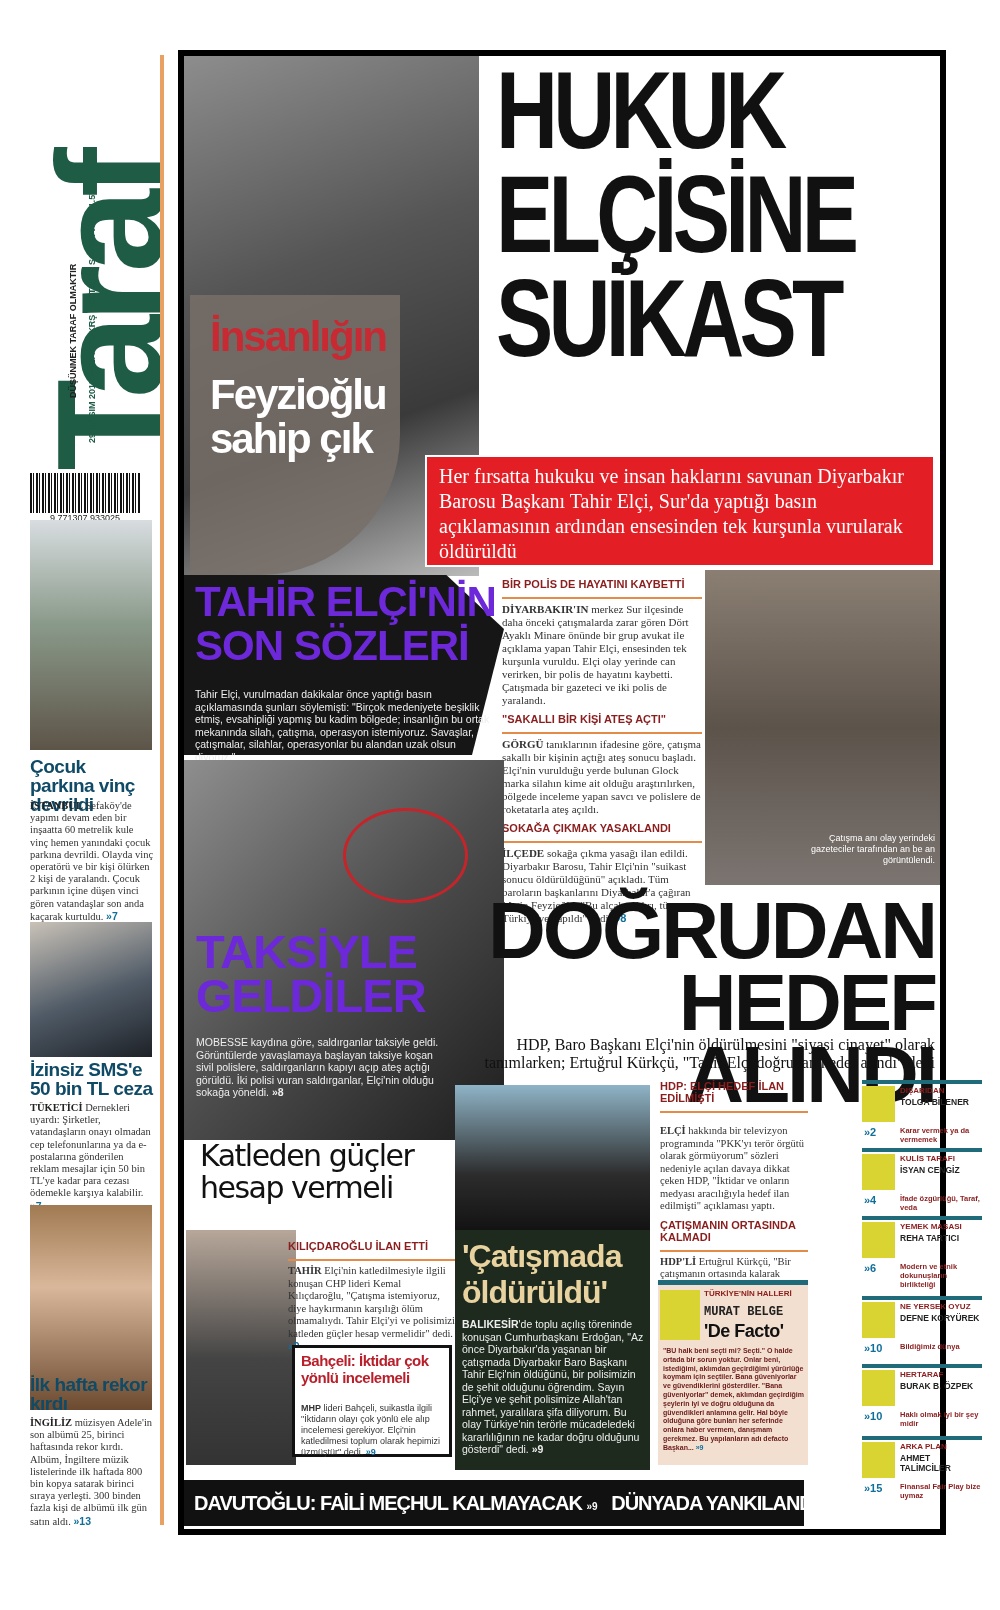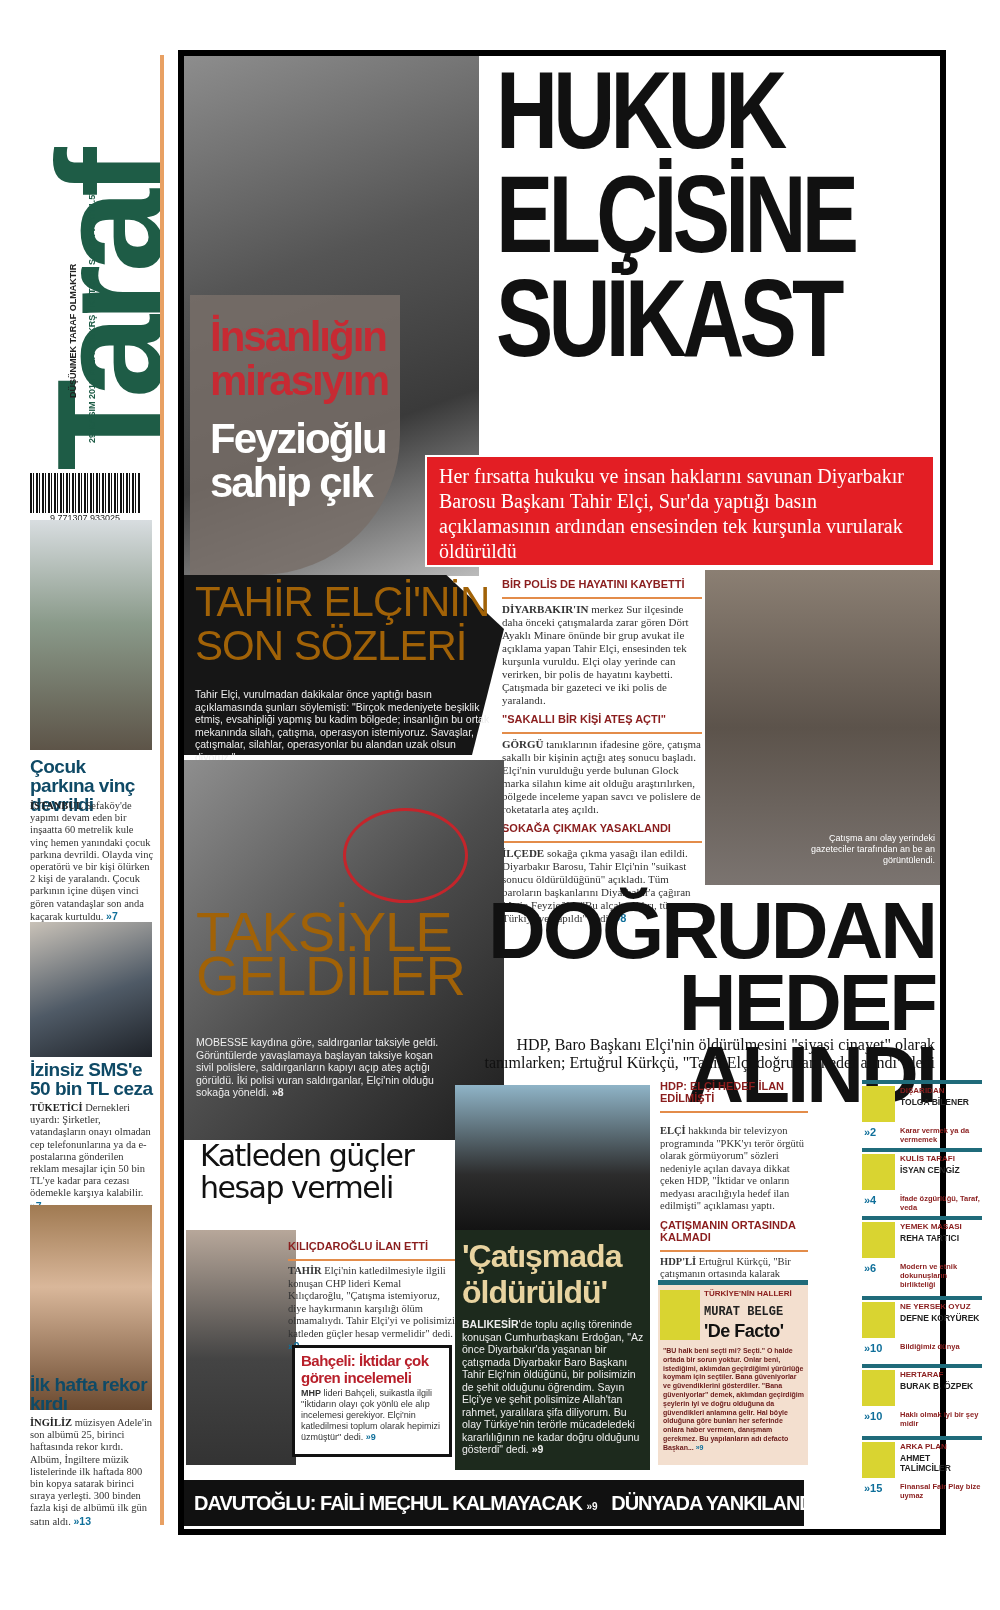--- a/index.html
+++ b/index.html
@@ -22,44 +22,44 @@
 
 #frame{left:178px;top:50px;width:768px;height:1485px;border:6px solid #000;background:#fff}
 #headline{left:496px;top:58px;width:440px;font-family:"Liberation Sans",sans-serif;font-weight:bold;font-size:110px;line-height:104px;color:#111;letter-spacing:-6px;transform:scaleX(0.78);transform-origin:left top}
 #photo-main{left:184px;top:56px;width:295px;height:520px;background:linear-gradient(160deg,#8d8d8d,#555 40%,#3a3a3a 70%,#bbb)}
 #badge{left:190px;top:295px;width:210px;height:280px;border-radius:0 0 140px 0;background:rgba(120,110,105,0.85)}
 .badge-red{font-family:"Liberation Sans",sans-serif;font-weight:bold;color:#c72a33;font-size:42px;line-height:44px;letter-spacing:-2px}
 .badge-white{font-family:"Liberation Sans",sans-serif;font-weight:bold;color:#fff;font-size:42px;line-height:44px;letter-spacing:-2px}
 #redbox{left:425px;top:455px;width:510px;height:112px;background:#e31e24;color:#fff;font-size:20px;line-height:25px;padding:7px 12px;border:2px solid #fff}
 
 #sozler-bg{left:184px;top:575px;width:320px;height:180px;background:#161616;clip-path:polygon(0 0,82% 0,100% 30%,90% 100%,0 100%)}
-.gold{font-family:"Liberation Sans",sans-serif;font-weight:normal;color:#a16207;letter-spacing:-1px}
+.gold{font-family:"Liberation Sans",sans-serif;font-weight:bold;color:#6d28d9;letter-spacing:-1px}
 #sozler-title{left:195px;top:580px;font-size:42px;line-height:44px}
 #sozler-text{left:195px;top:688px;width:300px;font-size:10.5px;line-height:12.5px;color:#eee;font-family:"Liberation Sans",sans-serif}
 
 .sect-h{font-family:"Liberation Sans",sans-serif;font-weight:bold;font-size:11px;color:#8a1d1d;border-bottom:2px solid #e38c4a;padding-bottom:7px}
 .body-t{font-size:11px;line-height:13px;color:#333}
 #mid1{left:502px;top:578px;width:200px}
 #police-photo{left:705px;top:570px;width:235px;height:315px;background:linear-gradient(180deg,#8b7f73,#5c534b 50%,#7b7470)}
 #police-cap{left:800px;top:833px;width:135px;font-size:9px;color:#fff;text-align:right;font-family:"Liberation Sans",sans-serif;line-height:11px}
 
 #taksi-photo{left:184px;top:760px;width:320px;height:380px;background:linear-gradient(135deg,#8e8e8e,#4e4e4e 50%,#1d1d1d)}
 #taksi-circle{left:343px;top:808px;width:125px;height:95px;border:3px solid #c4252b;border-radius:50%}
-#taksi-title{left:196px;top:910px;font-size:56px;line-height:44px}
+#taksi-title{left:196px;top:930px;font-size:47px;line-height:44px}
 #taksi-text{left:196px;top:1036px;width:250px;font-size:10.5px;line-height:12.5px;color:#eee;font-family:"Liberation Sans",sans-serif}
 
 #dogrudan{left:455px;top:895px;width:480px;font-family:"Liberation Sans",sans-serif;font-weight:bold;font-size:80px;line-height:72px;color:#111;text-align:right;letter-spacing:-3px}
 #dogrudan-sub{left:445px;top:1036px;width:490px;font-size:16px;line-height:18px;text-align:right;color:#111}
 
 #katleden{left:200px;top:1140px;width:260px;font-family:"DejaVu Sans",sans-serif;font-size:30px;line-height:32px;color:#111;letter-spacing:-1.5px}
 #kk-photo{left:186px;top:1230px;width:110px;height:235px;background:linear-gradient(180deg,#b7a79a,#444 55%,#333)}
 #kk-text{left:288px;top:1240px;width:170px}
 #bahceli{left:292px;top:1345px;width:160px;height:112px;border:3px solid #111;background:#fff;padding:4px 6px}
 #bahceli-t{font-family:"Liberation Sans",sans-serif;font-weight:bold;color:#b81f2a;font-size:15px;line-height:17px;letter-spacing:-0.5px}
-#bahceli-b{font-family:"Liberation Sans",sans-serif;font-size:9px;line-height:11px;color:#333;margin-top:2px}
+#bahceli-b{font-family:"Liberation Sans",sans-serif;font-size:9px;line-height:11px;color:#333;margin-top:17px}
 
 #erd-photo{left:455px;top:1085px;width:195px;height:150px;background:linear-gradient(180deg,#8fb4c7,#2c2c2c 60%,#111)}
 #erd-box{left:455px;top:1230px;width:195px;height:240px;background:#1d2a1d}
 #erd-title{left:462px;top:1238px;font-size:32px;line-height:36px;font-family:"Liberation Sans",sans-serif;font-weight:bold;color:#e8d3a0;letter-spacing:-1px}
 #erd-text{left:462px;top:1318px;width:185px;font-size:10.5px;line-height:12.5px;color:#eee;font-family:"Liberation Sans",sans-serif}
 
 #hdp-col{left:660px;top:1080px;width:148px}
 
 #defacto{left:658px;top:1280px;width:150px;height:185px;background:#f3dfcf;border-top:5px solid #1f6b7a}
 #defacto-ph{left:660px;top:1290px;width:40px;height:50px;background:#d9d431}
@@ -97,21 +97,20 @@
 <div class="abs side-img" style="top:1205px;height:205px;background:linear-gradient(180deg,#a07a52,#d9b79a 40%,#6b4a30)"></div>
 <div class="abs side-title" style="top:1375px">İlk hafta rekor kırdı</div>
 <div class="abs side-text serif" style="top:1417px"><b>İNGİLİZ</b> <span>müzisyen Adele'in son albümü 25, birinci haftasında rekor kırdı. Albüm, İngiltere müzik listelerinde ilk haftada 800 bin kopya satarak birinci sıraya yerleşti. 300 binden fazla kişi de albümü ilk gün satın aldı.</span> <span class="ref">»13</span></div>
 
 <div class="abs" id="frame"></div>
 
 <div class="abs" id="photo-main"></div>
 <div class="abs" id="badge">
   <div style="padding:20px 0 0 20px">
     <div class="badge-red">İnsanlığın</div>
-    <div class="badge-red">mirasıyım</div>
     <div class="badge-white" style="margin-top:14px">Feyzioğlu</div>
     <div class="badge-white">sahip çık</div>
   </div>
 </div>
 
 <div class="abs" id="headline">
   <div>HUKUK</div>
   <div>ELÇİSİNE</div>
   <div>SUİKAST</div>
 </div>
@@ -150,21 +149,21 @@
 </div>
 <div class="abs" id="dogrudan-sub">HDP, Baro Başkanı Elçi'nin öldürülmesini "siyasi cinayet" olarak tanımlarken; Ertuğrul Kürkçü, "Tahir Elçi doğrudan hedef alındı" dedi</div>
 
 <div class="abs" id="katleden">Katleden güçler hesap vermeli</div>
 <div class="abs" id="kk-photo"></div>
 <div class="abs" id="kk-text">
   <div class="sect-h">KILIÇDAROĞLU İLAN ETTİ</div>
   <div class="body-t" style="margin-top:4px;font-size:10.5px;line-height:12.5px"><b>TAHİR</b> <span>Elçi'nin katledilmesiyle ilgili konuşan CHP lideri Kemal Kılıçdaroğlu, "Çatışma istemiyoruz, diye haykırmanın karşılığı ölüm olmamalıydı. Tahir Elçi'yi ve polisimizi katleden güçler hesap vermelidir" dedi.</span> <span class="ref">»9</span></div>
 </div>
 <div class="abs" id="bahceli">
-  <div id="bahceli-t">Bahçeli: İktidar çok gören incelemeli</div>
+  <div id="bahceli-t">Bahçeli: İktidar çok yönlü incelemeli</div>
   <div id="bahceli-b"><b>MHP</b> <span>lideri Bahçeli, suikastla ilgili "İktidarın olayı çok yönlü ele alıp incelemesi gerekiyor. Elçi'nin katledilmesi toplum olarak hepimizi üzmüştür" dedi.</span> <span class="ref">»9</span></div>
 </div>
 
 <div class="abs" id="erd-photo"></div>
 <div class="abs" id="erd-box"></div>
 <div class="abs" id="erd-title">
   <div>'Çatışmada</div>
   <div>öldürüldü'</div>
 </div>
 <div class="abs" id="erd-text"><b>BALIKESİR</b><span>'de toplu açılış töreninde konuşan Cumhurbaşkanı Erdoğan, "Az önce Diyarbakır'da yaşanan bir çatışmada Diyarbakır Baro Başkanı Tahir Elçi'nin öldüğünü, bir polisimizin de şehit olduğunu öğrendim. Sayın Elçi'ye ve şehit polisimize Allah'tan rahmet, yaralılara şifa diliyorum. Bu olay Türkiye'nin terörle mücadeledeki kararlılığının ne kadar doğru olduğunu gösterdi" dedi.</span> <b>»9</b></div>

